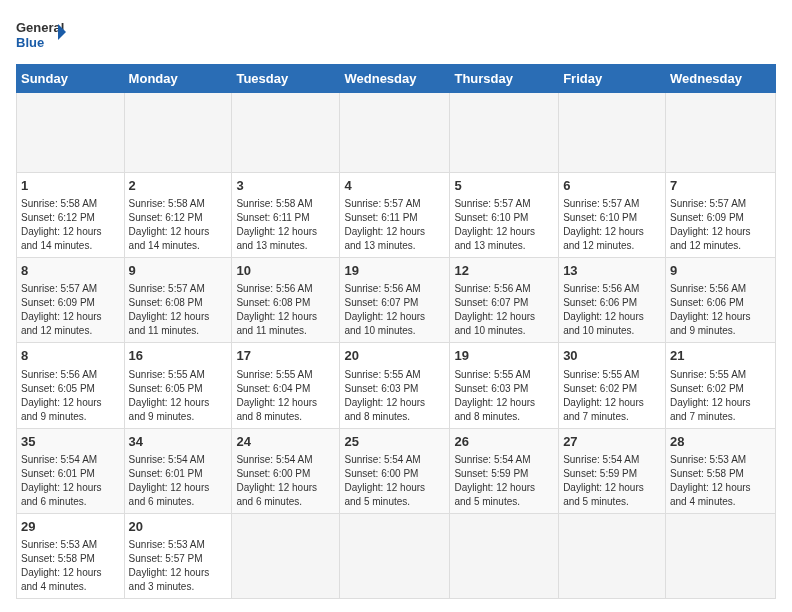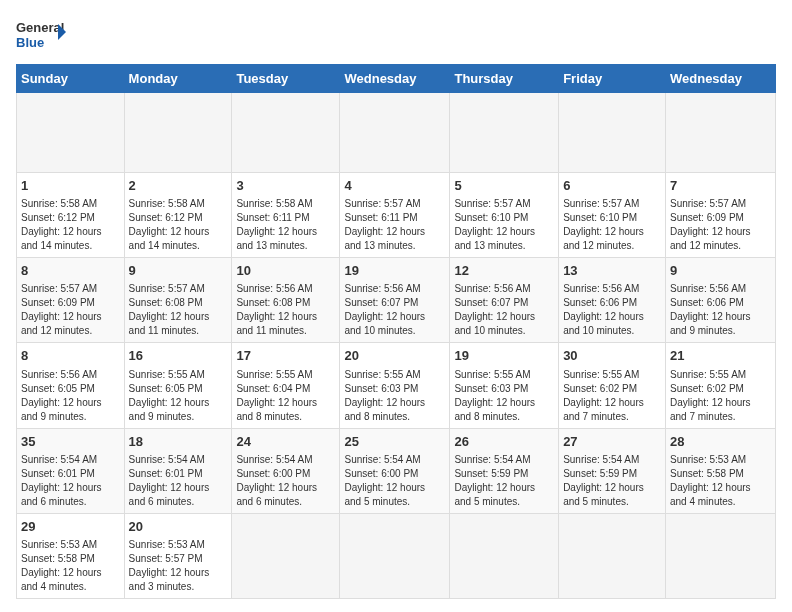--- a/index.html
+++ b/index.html
@@ -136,21 +136,21 @@
         <td><span class="day-num">8</span><span>Sunrise: 5:56 AM</span><br><span>Sunset: 6:05 PM</span><br><span>Daylight: 12 hours<br>and 9 minutes.</span></td>
         <td><span class="day-num">16</span><span>Sunrise: 5:55 AM</span><br><span>Sunset: 6:05 PM</span><br><span>Daylight: 12 hours<br>and 9 minutes.</span></td>
         <td><span class="day-num">17</span><span>Sunrise: 5:55 AM</span><br><span>Sunset: 6:04 PM</span><br><span>Daylight: 12 hours<br>and 8 minutes.</span></td>
         <td><span class="day-num">20</span><span>Sunrise: 5:55 AM</span><br><span>Sunset: 6:03 PM</span><br><span>Daylight: 12 hours<br>and 8 minutes.</span></td>
         <td><span class="day-num">19</span><span>Sunrise: 5:55 AM</span><br><span>Sunset: 6:03 PM</span><br><span>Daylight: 12 hours<br>and 8 minutes.</span></td>
         <td><span class="day-num">30</span><span>Sunrise: 5:55 AM</span><br><span>Sunset: 6:02 PM</span><br><span>Daylight: 12 hours<br>and 7 minutes.</span></td>
         <td><span class="day-num">21</span><span>Sunrise: 5:55 AM</span><br><span>Sunset: 6:02 PM</span><br><span>Daylight: 12 hours<br>and 7 minutes.</span></td>
       </tr>
       <tr>
         <td><span class="day-num">35</span><span>Sunrise: 5:54 AM</span><br><span>Sunset: 6:01 PM</span><br><span>Daylight: 12 hours<br>and 6 minutes.</span></td>
-        <td><span class="day-num">18</span><span>Sunrise: 5:54 AM</span><br><span>Sunset: 6:01 PM</span><br><span>Daylight: 12 hours<br>and 6 minutes.</span></td>
+        <td><span class="day-num">34</span><span>Sunrise: 5:54 AM</span><br><span>Sunset: 6:01 PM</span><br><span>Daylight: 12 hours<br>and 6 minutes.</span></td>
         <td><span class="day-num">24</span><span>Sunrise: 5:54 AM</span><br><span>Sunset: 6:00 PM</span><br><span>Daylight: 12 hours<br>and 6 minutes.</span></td>
         <td><span class="day-num">25</span><span>Sunrise: 5:54 AM</span><br><span>Sunset: 6:00 PM</span><br><span>Daylight: 12 hours<br>and 5 minutes.</span></td>
         <td><span class="day-num">26</span><span>Sunrise: 5:54 AM</span><br><span>Sunset: 5:59 PM</span><br><span>Daylight: 12 hours<br>and 5 minutes.</span></td>
         <td><span class="day-num">27</span><span>Sunrise: 5:54 AM</span><br><span>Sunset: 5:59 PM</span><br><span>Daylight: 12 hours<br>and 5 minutes.</span></td>
         <td><span class="day-num">28</span><span>Sunrise: 5:53 AM</span><br><span>Sunset: 5:58 PM</span><br><span>Daylight: 12 hours<br>and 4 minutes.</span></td>
       </tr>
       <tr>
         <td><span class="day-num">29</span><span>Sunrise: 5:53 AM</span><br><span>Sunset: 5:58 PM</span><br><span>Daylight: 12 hours<br>and 4 minutes.</span></td>
         <td><span class="day-num">20</span><span>Sunrise: 5:53 AM</span><br><span>Sunset: 5:57 PM</span><br><span>Daylight: 12 hours<br>and 3 minutes.</span></td>
         <td class="empty-cell"></td>

